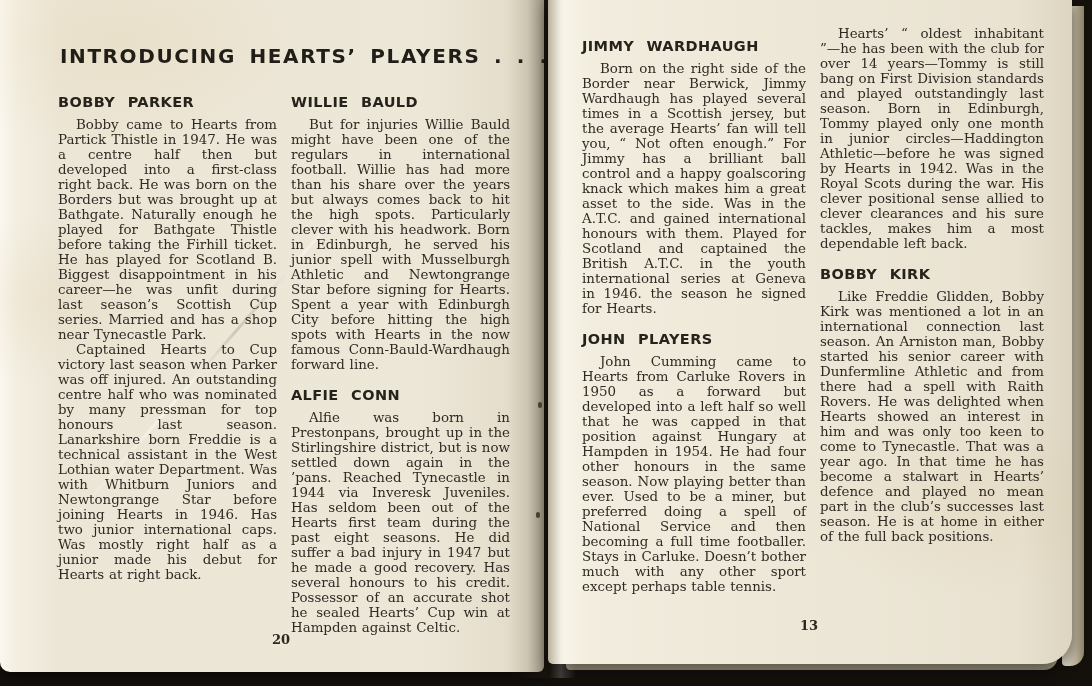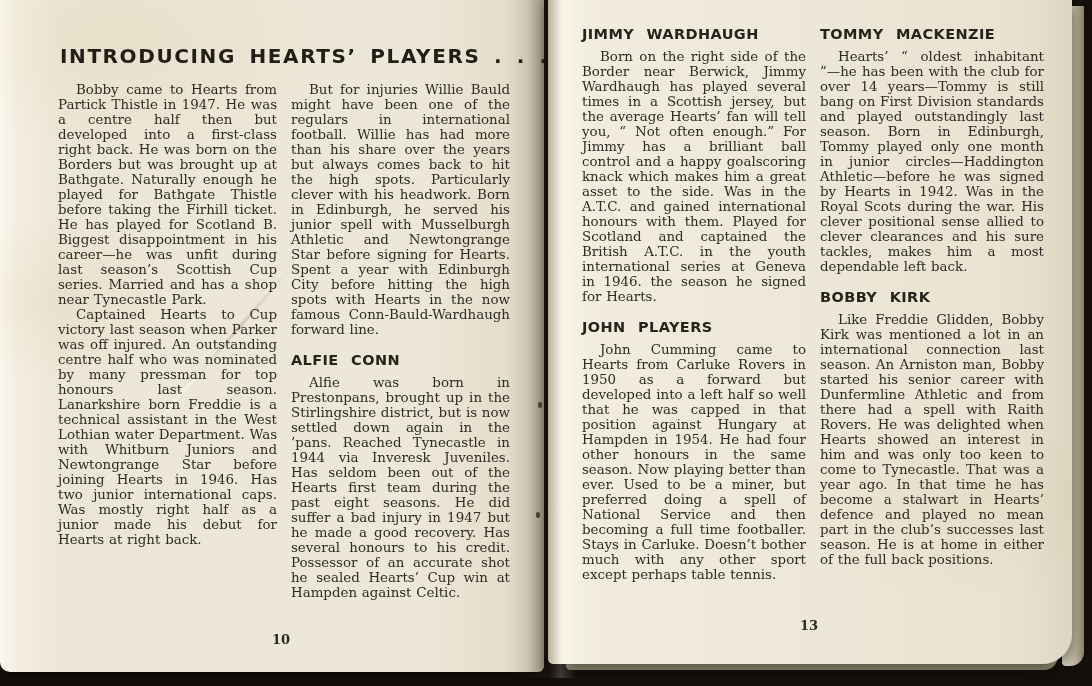--- a/index.html
+++ b/index.html
@@ -80,21 +80,21 @@
     font-weight:700; font-size:20px; letter-spacing:1.6px; word-spacing:5px;
     color:#211e18; margin:0 0 14px 2px; white-space:nowrap;
   }
   .cols { display:flex; gap:14px; }
   .col { flex:1 1 0; min-width:0; }
   h2.player-name {
     font-family:"DejaVu Sans", "Liberation Sans", sans-serif;
     font-weight:700; font-size:14.5px; letter-spacing:0.4px; word-spacing:7px;
     color:#26231c; margin:15px 0 7px 0;
   }
-  section:first-child h2.player-name { margin-top:0; }
+  section:first-child h2.player-name { margin-top:12px; }
   p.bio {
     font-size:13.4px; line-height:15px; text-align:justify;
     text-indent:18px; margin:0; color:#2f2b24;
     word-spacing:0.5px;
   }
   .pagenum {
     position:absolute; font-weight:700; font-size:13px; color:#2b2820;
     font-family:"DejaVu Serif", serif;
   }
   .pagenum-left  { left:272px; top:632px; }
@@ -108,56 +108,57 @@
   <div class="page-edges-right"></div>
   <div class="page-edges-bottom"></div>
 
   <div class="page page-left">
     <div class="crease"></div>
     <div class="page-inner">
       <h1 class="spread-title">INTRODUCING HEARTS’ PLAYERS . . .</h1>
       <div class="cols">
         <div class="col">
           <section>
+            <h2 class="player-name">BOBBY PARKER</h2>
             <p class="bio">Bobby came to Hearts from Partick Thistle in 1947.  He was a centre half then but developed into a first-class right back.  He was born on the Borders but was brought up at Bathgate.  Naturally enough he played for Bathgate Thistle before taking the Firhill ticket.  He has played for Scotland B.  Biggest disappointment in his career—he was unfit during last season’s Scottish Cup series.  Married and has a shop near Tynecastle Park.</p>
           </section>
           <section>
             <p class="bio">Captained Hearts to Cup victory last season when Parker was off injured.  An outstanding centre half who was nominated by many pressman for top honours last season.  Lanarkshire born Freddie is a technical assistant in the West Lothian water Department.  Was with Whitburn Juniors and Newtongrange Star before joining Hearts in 1946.  Has two junior international caps.  Was mostly right half as a junior made his debut for Hearts at right back.</p>
           </section>
         </div>
         <div class="col">
           <section>
+            <h2 class="player-name">WILLIE BAULD</h2>
             <p class="bio">But for injuries Willie Bauld might have been one of the regulars in international football.  Willie has had more than his share over the years but always comes back to hit the high spots.  Particularly clever with his headwork.  Born in Edinburgh, he served his junior spell with Musselburgh Athletic and Newtongrange Star before signing for Hearts.  Spent a year with Edinburgh City before hitting the high spots with Hearts in the now famous Conn-Bauld-Wardhaugh forward line.</p>
           </section>
           <section>
             <h2 class="player-name">ALFIE CONN</h2>
             <p class="bio">Alfie was born in Prestonpans, brought up in the Stirlingshire district, but is now settled down again in the ’pans.  Reached Tynecastle in 1944 via Inveresk Juveniles.  Has seldom been out of the Hearts first team during the past eight seasons.  He did suffer a bad injury in 1947 but he made a good recovery.  Has several honours to his credit.  Possessor of an accurate shot he sealed Hearts’ Cup win at Hampden against Celtic.</p>
           </section>
         </div>
       </div>
-      <div class="pagenum pagenum-left">10</div>
+      <div class="pagenum pagenum-left">20</div>
     </div>
   </div>
 
   <div class="page page-right">
     <div class="page-inner">
       <div class="cols">
         <div class="col">
           <section>
             <h2 class="player-name">JIMMY WARDHAUGH</h2>
             <p class="bio">Born on the right side of the Border near Berwick, Jimmy Wardhaugh has played several times in a Scottish jersey, but the average Hearts’ fan will tell you, “ Not often enough.”  For Jimmy has a brilliant ball control and a happy goalscoring knack which makes him a great asset to the side.  Was in the A.T.C. and gained international honours with them.  Played for Scotland and captained the British A.T.C. in the youth international series at Geneva in 1946. the season he signed for Hearts.</p>
           </section>
           <section>
             <h2 class="player-name">JOHN PLAYERS</h2>
             <p class="bio">John Cumming came to Hearts from Carluke Rovers in 1950 as a forward but developed into a left half so well that he was capped in that position against Hungary at Hampden in 1954.  He had four other honours in the same season.  Now playing better than ever.  Used to be a miner, but preferred doing a spell of National Service and then becoming a full time footballer.  Stays in Carluke.  Doesn’t bother much with any other sport except perhaps table tennis.</p>
           </section>
         </div>
         <div class="col">
           <section>
-            <h2 class="player-name">TOMMY MACKENZIE</h2>
             <p class="bio">Hearts’ “ oldest inhabitant ”—he has been with the club for over 14 years—Tommy is still bang on First Division standards and played outstandingly last season.  Born in Edinburgh, Tommy played only one month in junior circles—Haddington Athletic—before he was signed by Hearts in 1942.  Was in the Royal Scots during the war.  His clever positional sense allied to clever clearances and his sure tackles, makes him a most dependable left back.</p>
           </section>
           <section>
             <h2 class="player-name">BOBBY KIRK</h2>
             <p class="bio">Like Freddie Glidden, Bobby Kirk was mentioned a lot in an international connection last season.  An Arniston man, Bobby started his senior career with Dunfermline Athletic and from there had a spell with Raith Rovers.  He was delighted when Hearts showed an interest in him and was only too keen to come to Tynecastle.  That was a year ago.  In that time he has become a stalwart in Hearts’ defence and played no mean part in the club’s successes last season.  He is at home in either of the full back positions.</p>
           </section>
         </div>
       </div>
       <div class="pagenum pagenum-right">13</div>
     </div>

